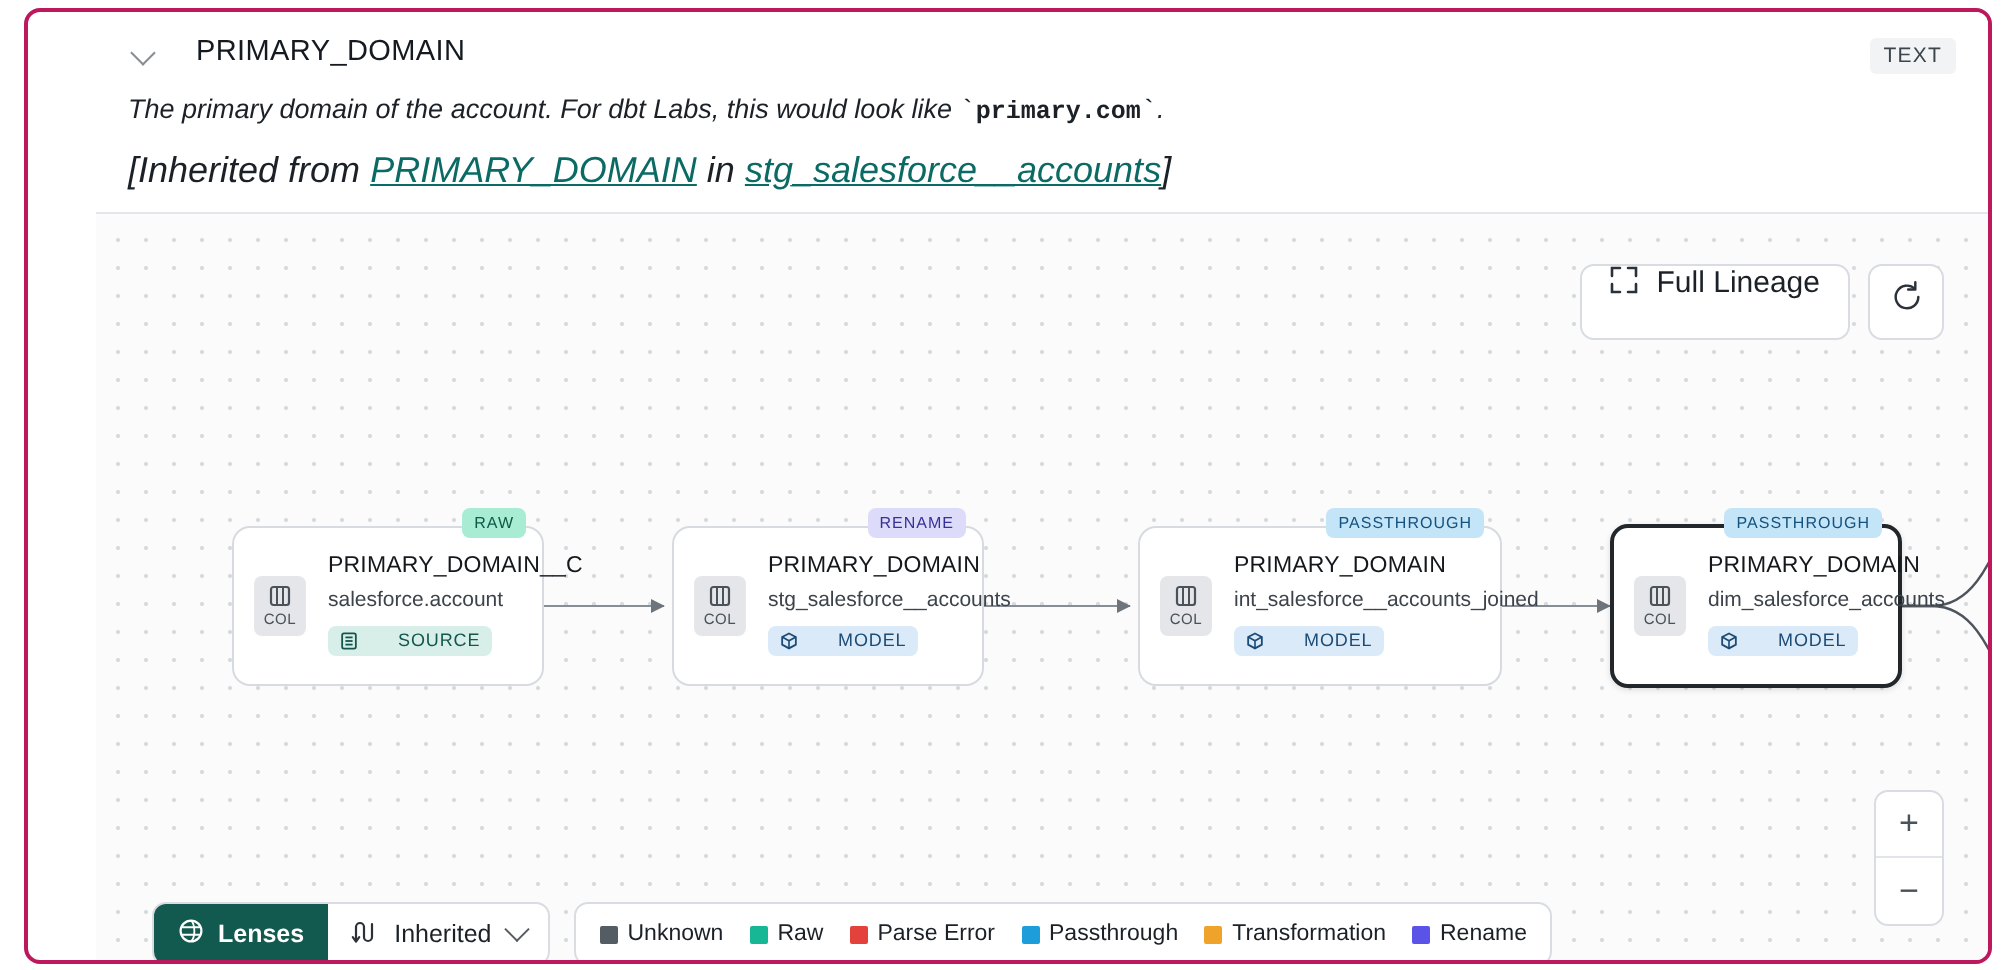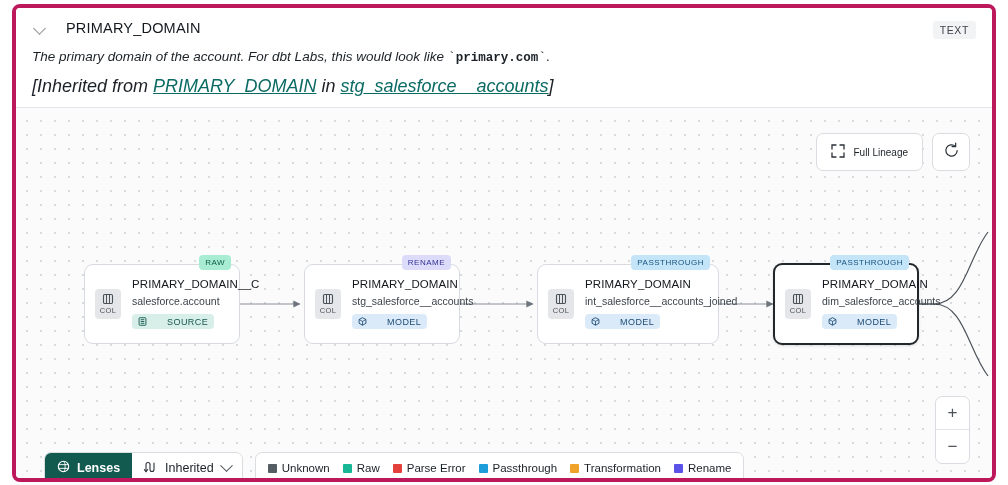--- a/index.html
+++ b/index.html
@@ -8,23 +8,24 @@
     background: #ffffff;
     font-family: "Liberation Sans", sans-serif;
     overflow: hidden;
   }
 
   .panel {
     position: absolute;
     left: 12px; top: 4px;
     width: 984px; height: 478px;
     background: #ffffff;
-    border: 4px solid #be185d;
+    border: 2px solid #be185d;
     border-radius: 8px;
     overflow: hidden;
+    padding-left: 34px;
   }
 
   
   .header { position: relative; padding: 12px 16px 10px 16px; background: #fff; }
   .hdr-row { display: flex; align-items: center; gap: 10px; }
   .chevron-toggle {
     width: 16px; height: 16px; position: relative; flex: 0 0 16px;
     cursor: pointer; opacity: .65;
   }
   .chevron-toggle::before {
@@ -70,24 +71,24 @@
   }
 
   .edge-svg { position: absolute; inset: 0; width: 100%; height: 100%; }
 
   
   .canvas-toolbar {
     position: absolute; right: 22px; top: 25px;
     display: flex; gap: 9px; align-items: center;
   }
   .btn-full {
-    display: flex; align-items: center; gap: 9px;
+    display: flex; gap: 9px;
     background: #fff; border: 1px solid #d9dde1; border-radius: 7px;
     height: 38px; padding: 0 14px; cursor: pointer;
-    font-size: 10px; color: #1b2127;
+    font-size: 15px; color: #1b2127;
   }
   .btn-icon-sq {
     width: 38px; height: 38px; background: #fff;
     border: 1px solid #d9dde1; border-radius: 7px; cursor: pointer;
     display: flex; align-items: center; justify-content: center;
   }
 
   
   .node {
     position: absolute;

